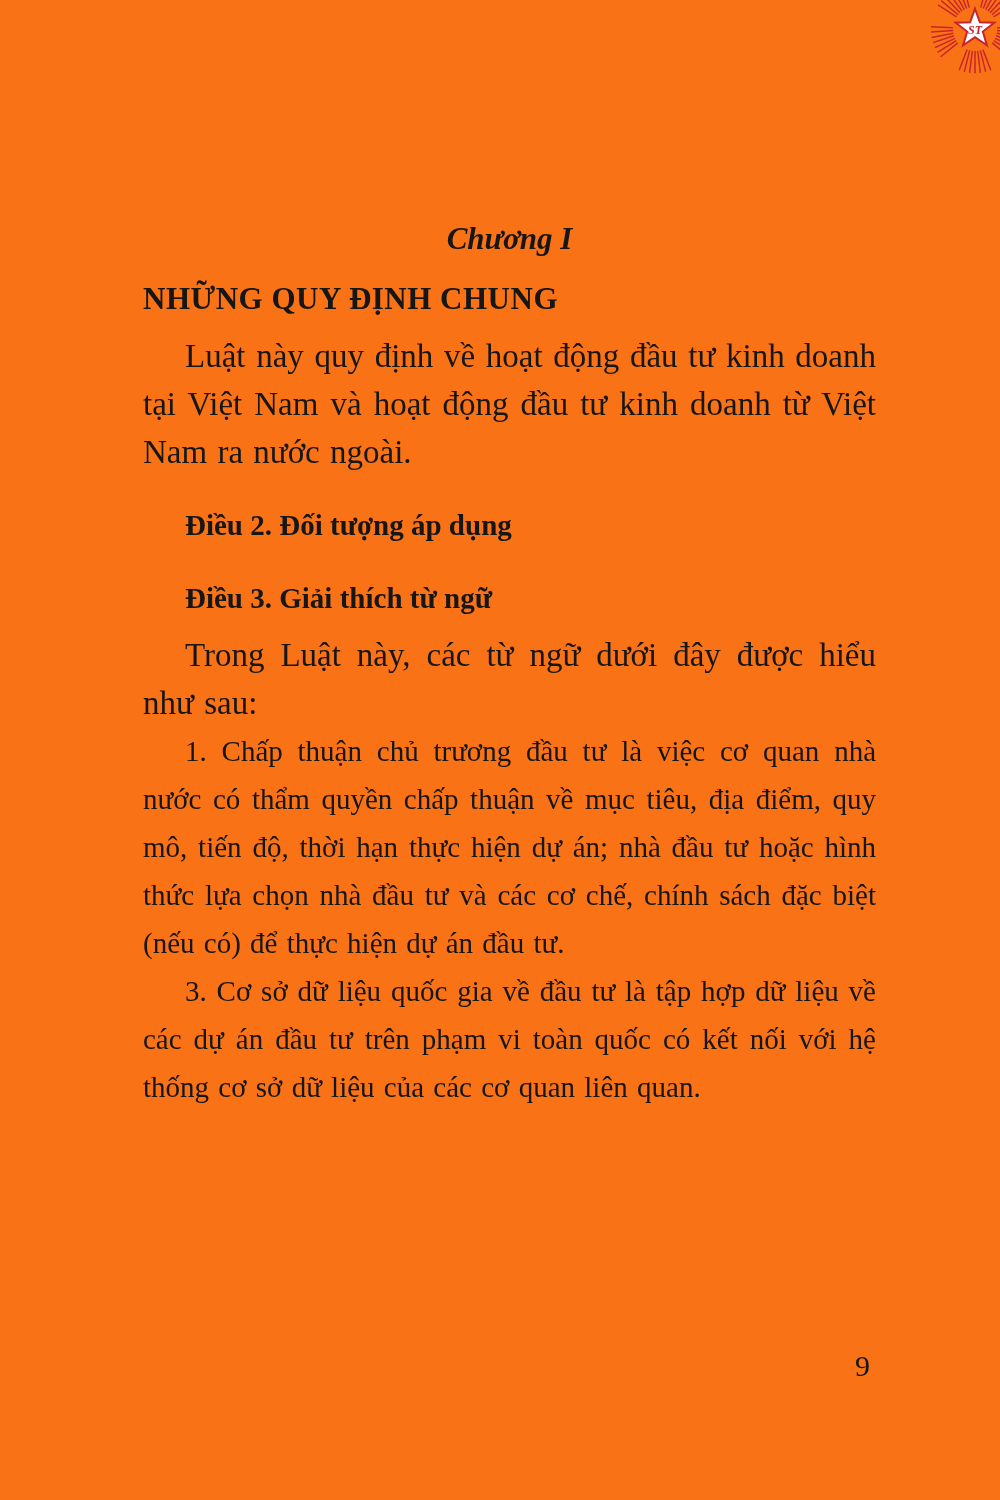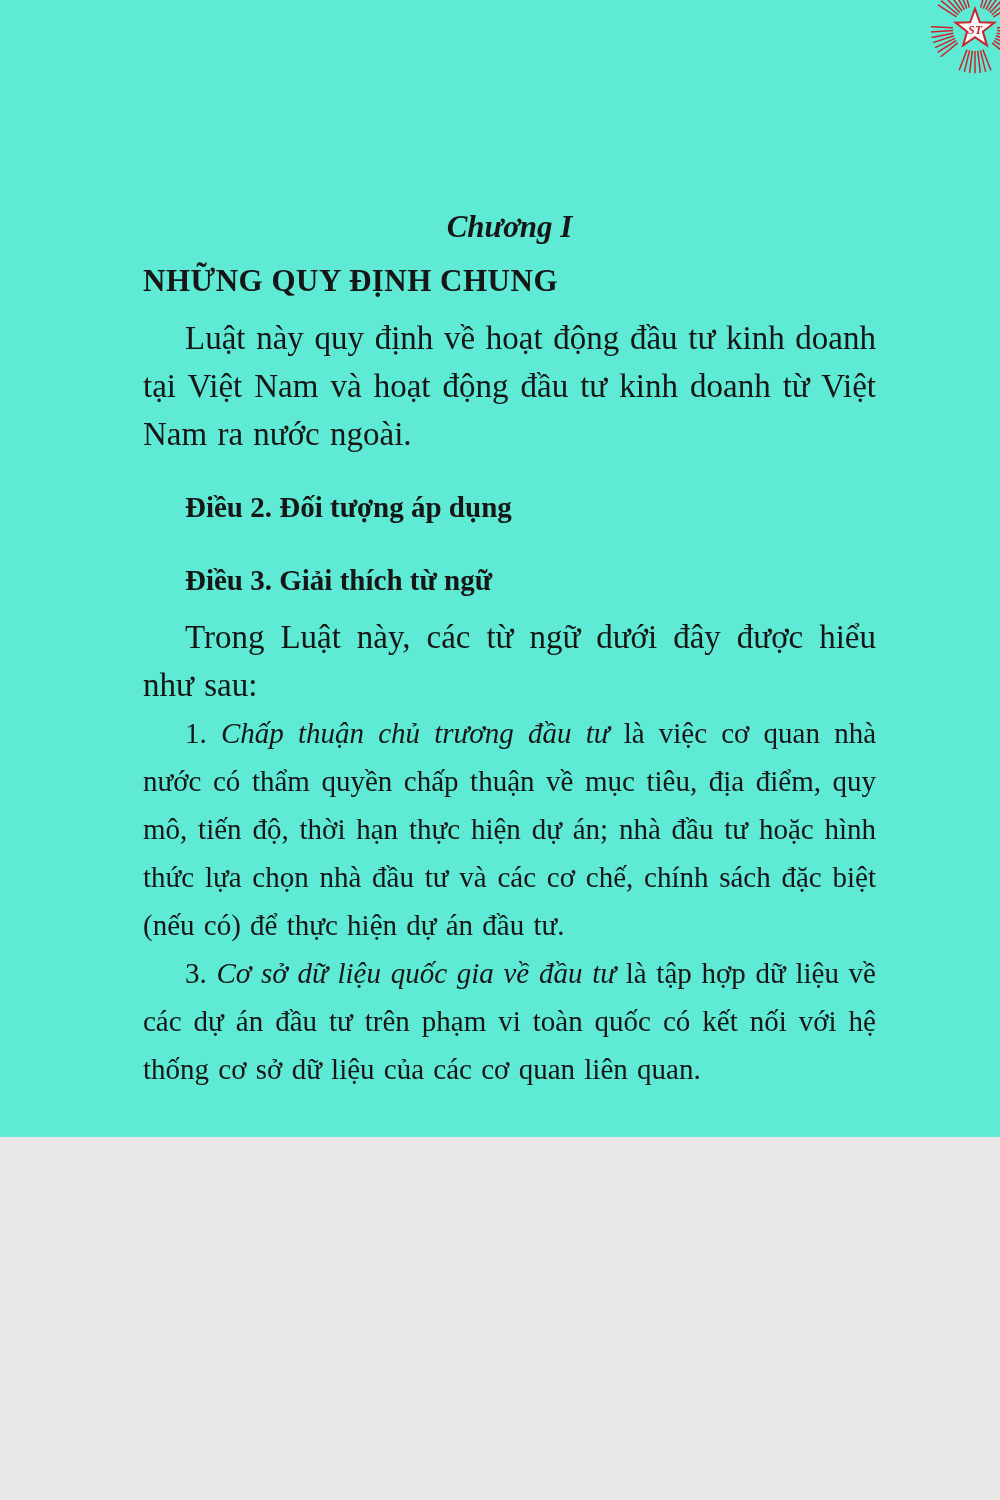--- a/index.html
+++ b/index.html
@@ -1,34 +1,34 @@
 <!DOCTYPE html>
 <html><head>
 <meta charset="utf-8">
 <style>
   html, body { margin: 0; padding: 0; background: #e8e8e8; }
   .page {
     position: relative;
     width: 1000px;
-    height: 1137px;
+    height: 1500px;
     margin: 0 auto;
-    background: #5eead4;
+    background: #f97316;
     overflow: hidden;
     box-sizing: border-box;
     padding: 203px 124px 0 143px;
     font-family: "Liberation Serif", "DejaVu Serif", serif;
     color: #161616;
   }
   .chapter-label {
     font-size: 31px;
     font-weight: bold;
     font-style: italic;
     text-align: center;
     line-height: 48px;
-    margin: 0;
+    margin: 12px;
   }
   .chapter-title {
     font-size: 31px;
     font-weight: bold;
     line-height: 48px;
     letter-spacing: 0.5px;
     margin: 6px 0 0 0;
   }
   .article-heading {
     font-size: 29px;
@@ -46,21 +46,21 @@
     word-spacing: 2px;
   }
   .def-para {
     font-size: 29px;
     line-height: 48px;
     text-align: justify;
     text-indent: 42px;
     margin: 0;
     word-spacing: 2px;
   }
-  .def-term { font-style: italic; }
+  .def-term { }
   .page-number {
     position: absolute;
     top: 1342px;
     right: 130px;
     font-size: 30px;
     line-height: 48px;
   }
   .logo {
     position: absolute;
     top: -17px;

